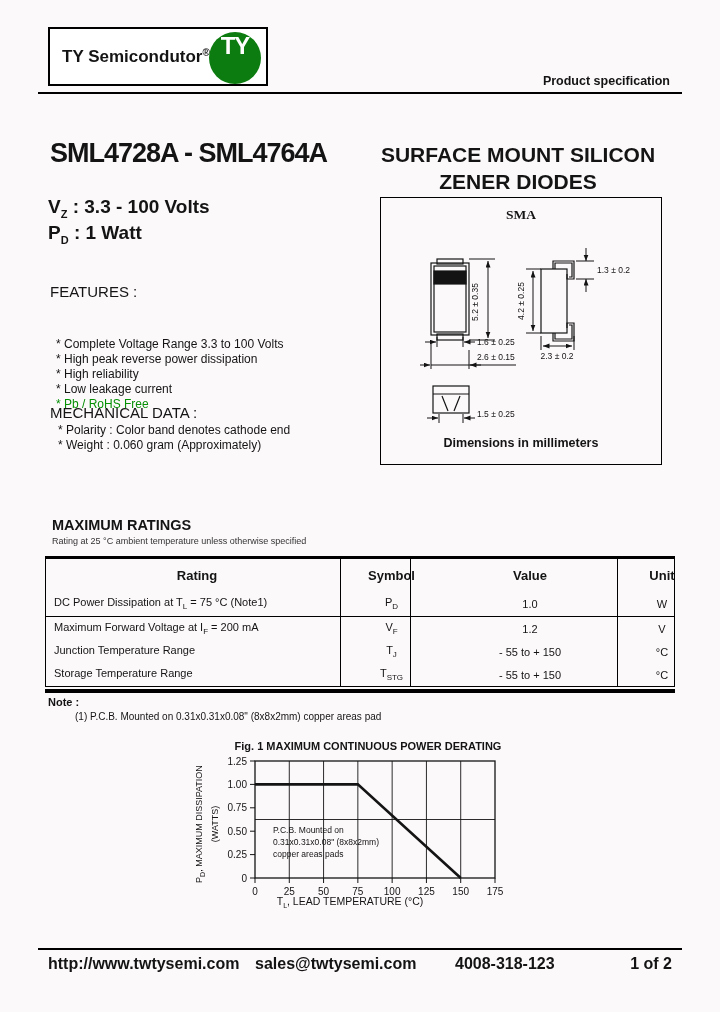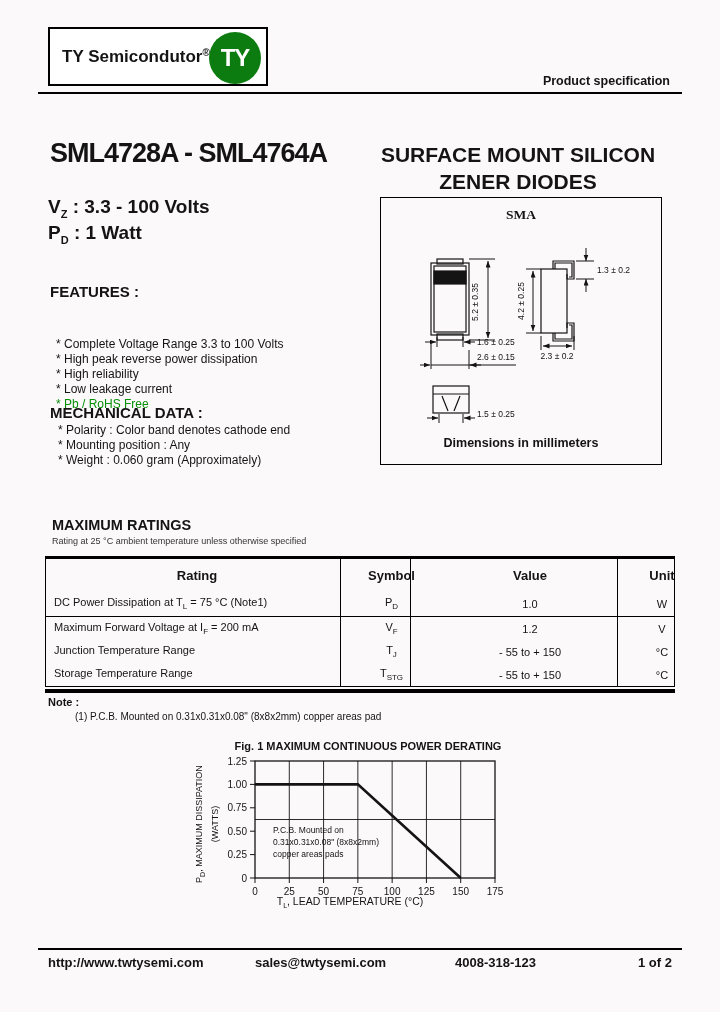--- a/index.html
+++ b/index.html
@@ -4,34 +4,34 @@
 <style>
   * { margin:0; padding:0; box-sizing:border-box; }
   html,body { background:#e8e8e8; }
   body { font-family:"Liberation Sans", sans-serif; color:#141414; }
   .page { position:relative; width:720px; height:1012px; background:#fcf9fb; overflow:hidden; margin:0 auto; }
 
   
   .logo-box { position:absolute; left:48px; top:27px; width:220px; height:59px; border:2px solid #000; background:#fff; }
   .brand { position:absolute; left:12px; top:18px; font-size:17px; font-weight:bold; letter-spacing:0px; white-space:nowrap; }
   .brand sup { font-size:10px; vertical-align:6px; }
-  .logo-circle { position:absolute; right:5px; top:3px; width:52px; height:52px; border-radius:50%; background:#0d7c10; display:flex; align-items:center; justify-content:center; }
+  .logo-circle { position:absolute; right:5px; top:3px; width:52px; height:52px; border-radius:50%; background:#0d7c10; display:flex; align-items:flex-start; justify-content:center; }
   .logo-circle span { color:#fff; font-weight:bold; font-size:24px; letter-spacing:-1px; }
   .spec-label { position:absolute; right:50px; top:74px; font-size:12.5px; font-weight:bold; }
   .header-rule { position:absolute; left:38px; top:92px; width:644px; height:2px; background:#000; }
 
   
   .part-title { position:absolute; left:50px; top:138px; font-size:27px; font-weight:bold; letter-spacing:-1px; white-space:nowrap; }
   .prod-title { position:absolute; left:372px; top:141px; width:292px; text-align:center; font-size:21px; font-weight:bold; line-height:27px; }
   .vline { position:absolute; left:48px; font-size:19px; font-weight:bold; }
   .vline sub { font-size:11px; }
   .vz { top:196px; } .pd { top:222px; }
 
   
-  .sec-head { position:absolute; left:50px; font-size:15px; font-weight:bold; }
+  .sec-head { position:absolute; left:50px; font-size:15px; font-weight:normal; }
   .feat-head { top:283px; } .mech-head { top:404px; }
   .list { position:absolute; font-size:12px; line-height:15px; }
   .feat-list { left:56px; top:301px;margin-top:36px; }
   .mech-list { left:58px; top:423px; }
   .green { color:#069006; }
 
   
   .pkg-box { position:absolute; left:380px; top:197px; width:282px; height:268px; border:1.5px solid #000; background:transparent; }
   .pkg-name { position:absolute; top:9px; left:0; right:0; text-align:center; font-size:13.5px; font-weight:bold;font-family:Liberation Serif, serif; }
   .pkg-svg { position:absolute; left:0px; top:20px; }
@@ -58,21 +58,21 @@
 
   
   .fig-title { position:absolute; left:203px; top:740px; width:330px; text-align:center; font-size:11px; font-weight:bold; }
   .chart-svg { position:absolute; left:185px; top:753px; }
   .y-axis-label { position:absolute; left:130px; top:812px; width:150px; height:24px; transform:rotate(-90deg); text-align:center; font-size:9px; line-height:12px; }
   .y-axis-label sub,.x-axis-label sub { font-size:7px; }
   .x-axis-label { position:absolute; left:185px; top:895px; width:330px; text-align:center; font-size:10.5px; }
 
   
   .footer-rule { position:absolute; left:38px; top:948px; width:644px; height:2px; background:#000; }
-  .f-item { position:absolute; top:955px; font-size:13px; font-weight:bold; }
+  .f-item { position:absolute; top:955px; font-size:16px; font-weight:bold; }
   .f-url { left:48px; } .f-email { left:255px; } .f-phone { left:455px; } .f-page { right:48px; }
 </style>
 </head>
 <body>
 
 <div class="page">
 
   <div class="logo-box">
     <div class="brand"><span>TY Semicondutor</span><sup>®</sup></div>
     <div class="logo-circle">
@@ -95,21 +95,20 @@
     <div>* Complete Voltage Range 3.3 to 100 Volts</div>
     <div>* High peak reverse power dissipation</div>
     <div>* High reliability</div>
     <div>* Low leakage current</div>
     <div class="green">* Pb / RoHS Free</div>
   </div>
 
   <div class="sec-head mech-head">MECHANICAL  DATA :</div>
   <div class="list mech-list">
     <div>* Polarity : Color band denotes cathode end</div>
-    <div>* Mounting  position : Any</div>
     <div>* Weight : 0.060 gram (Approximately)</div>
   </div>
 
   <div class="pkg-box">
     <div class="pkg-name">SMA</div>
     <svg class="pkg-svg" width="282" height="212" viewBox="0 0 282 212">
       <defs>
         <marker id="ah" orient="auto-start-reverse" markerWidth="8" markerHeight="8" refX="6.5" refY="2.5">
           <path d="M0,0 L6.5,2.5 L0,5 z" fill="#141414"></path>
         </marker>

